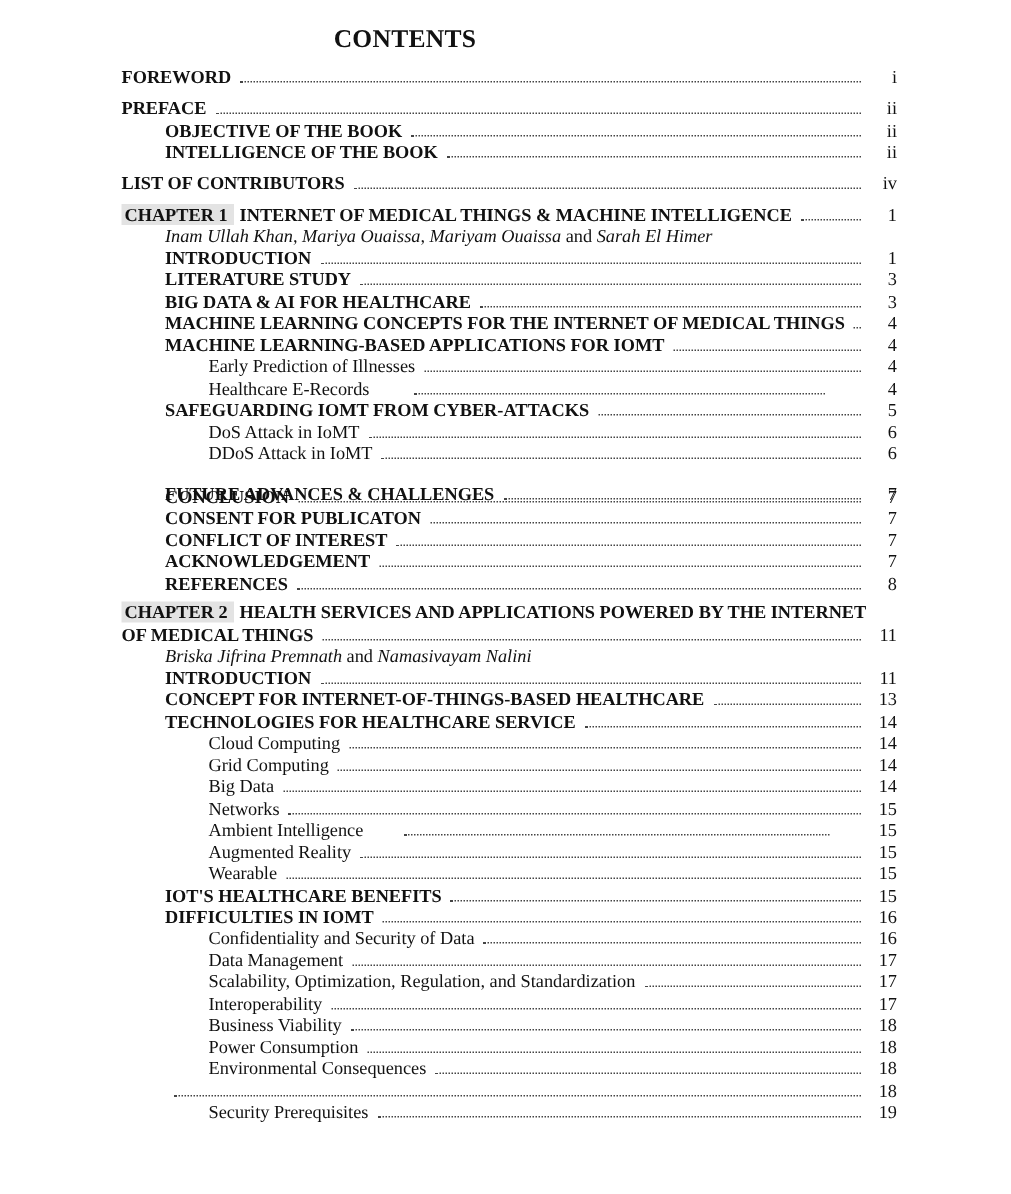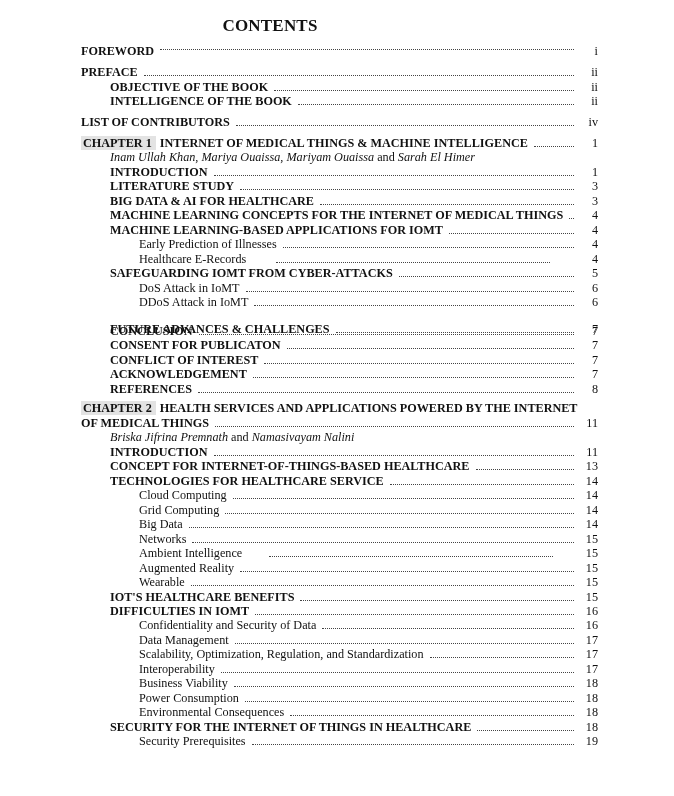--- a/index.html
+++ b/index.html
@@ -37,21 +37,21 @@
     .chap-line1 {
       position: absolute; left: 81px; font-size: 12.2px; font-weight: bold; white-space: nowrap;
     }
   </style>
 </head>
 <body>
 
 <div class="title">CONTENTS</div>
 
 <div id="front-container">
-    <div class="row lv0" style="top: 43px; align-items: center;">
+    <div class="row lv0" style="top: 43px;">
       <span class="txt">FOREWORD</span>
       <span class="dots"></span>
       <span class="pg">i</span>
     </div>
     <div class="row lv0" style="top: 64px;">
       <span class="txt">PREFACE</span>
       <span class="dots"></span>
       <span class="pg">ii</span>
     </div>
     <div class="row lv1" style="top: 79px;">
@@ -265,21 +265,20 @@
       <span class="txt">Power Consumption</span>
       <span class="dots"></span>
       <span class="pg">18</span>
     </div>
     <div class="row lv2" style="top: 704px;">
       <span class="txt">Environmental Consequences</span>
       <span class="dots"></span>
       <span class="pg">18</span>
     </div>
     <div class="row lv1" style="top: 719px;">
-      <span class="txt">SECURITY FOR THE INTERNET OF THINGS IN HEALTHCARE</span>
       <span class="dots"></span>
       <span class="pg">18</span>
     </div>
     <div class="row lv2" style="top: 733px;">
       <span class="txt">Security Prerequisites</span>
       <span class="dots"></span>
       <span class="pg">19</span>
     </div>
   </div>
 

